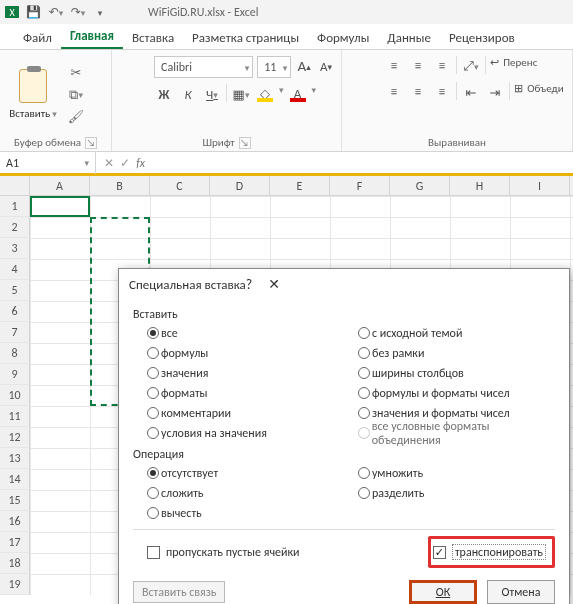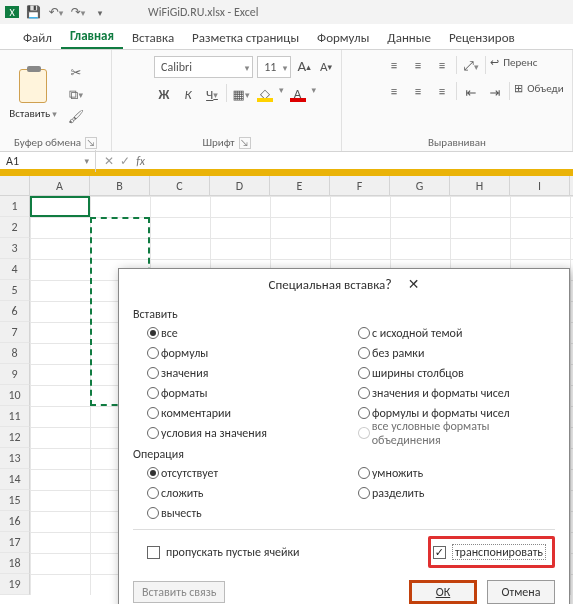--- a/index.html
+++ b/index.html
@@ -37,42 +37,42 @@
   .fbtn.bold{font-weight:bold;}
   .fbtn.ital{font-style:italic;}
   .fbtn.under{text-decoration:underline;}
   .swatch { width:16px; height:4px; margin-top:-3px;}
   .group-inner{flex:1; display:flex; flex-direction:column; gap:6px; padding-top:2px;}
   .dlg-launch{font-size:10px; color:#888; border:1px solid #ccc; width:12px; height:12px; display:flex; align-items:center; justify-content:center;}
   .align-btn{width:20px; height:18px;}
   .wrap-txt{font-size:11px; color:#555; display:flex; align-items:center; gap:4px;}
 
   
-  .fx-row { height: 24px; display:flex; align-items:center; border-bottom: 7px solid #eab308; }
+  .fx-row { height: 24px; display:flex; align-items:center; border-bottom: 3px solid #eab308; }
   .namebox { width: 96px; height:22px; border-right:1px solid #d4d4d4; display:flex; align-items:center; padding:0 6px; font-size:12px; justify-content:space-between;}
   .namebox:after{content:"▾"; font-size:9px; color:#888;}
   .fx-ctrl { display:flex; align-items:center; gap:6px; padding:0 8px; color:#999;}
   .fx-label { font-style: italic; color:#777;}
 
   
   .grid { position:relative; height: 426px; overflow:hidden;}
   .col-headers { display:flex; height:20px; background:#f0f0f0; border-bottom:1px solid #d4d4d4; }
   .corner { width:30px; border-right:1px solid #d4d4d4; background:#f0f0f0;}
   .col-h { width:60px; border-right:1px solid #d4d4d4; text-align:center; font-size:12px; color:#555; line-height:20px;}
   .row-area{display:flex;}
   .row-headers{display:flex; flex-direction:column; }
   .row-h{width:30px; height:21px; background:#f0f0f0; border-right:1px solid #d4d4d4; border-bottom:1px solid #e6e6e6; text-align:center; font-size:12px; color:#555; line-height:21px;}
   .cells{position:relative; flex:1;}
   .cell-grid{position:absolute; inset:0; background-image: linear-gradient(to right,#e6e6e6 1px,transparent 1px), linear-gradient(to bottom,#e6e6e6 1px,transparent 1px); background-size:60px 21px;}
   .sel-cell{position:absolute; left:0; top:0; width:60px; height:21px; border:2px solid #107c41; pointer-events:none;}
   .marquee{position:absolute; left:60px; top:21px; width:60px; height:189px; border:2px dashed #107c41; pointer-events:none;}
 
   
   .dialog { position:absolute; left:118px; top:268px; width:452px; background:#fff; border:1px solid #888; box-shadow: 2px 2px 10px rgba(0,0,0,.3); }
-  .dlg-title { height:30px; display:flex; align-items:center; justify-content:center; padding:0 10px; font-size:13px;}
+  .dlg-title { height:30px; display:flex; align-items:center; justify-content:flex-start; padding:0 10px; font-size:13px;}
   .dlg-close { display:flex; gap:16px; align-items:center;}
   .dlg-close span{font-size:14px; color:#333;}
   .dlg-body { padding: 4px 14px 12px; }
   .sect { font-size:12px; color:#333; margin: 4px 0 2px; }
   .opts { display:flex; flex-wrap:wrap; }
   .col-l{width:50%;}
   .col-r{width:50%;}
   .radio { display:flex; align-items:center; gap:2px; height:20px; font-size:12px; color:#333; padding-left:14px;}
   .radio.disabled{color:#737373;}
   .rdot{width:12px; height:12px; border:1px solid #666; border-radius:50%; display:flex; align-items:center; justify-content:center; background:#fff;}
@@ -304,25 +304,25 @@
           <div class="radio">
             <span class="rdot"></span>
             <span>без рамки</span>
           </div>
           <div class="radio">
             <span class="rdot"></span>
             <span>ширины столбцов</span>
           </div>
           <div class="radio">
             <span class="rdot"></span>
+            <span>формулы и форматы чисел</span>
+          </div>
+          <div class="radio">
+            <span class="rdot"></span>
             <span>значения и форматы чисел</span>
-          </div>
-          <div class="radio">
-            <span class="rdot"></span>
-            <span>формулы и форматы чисел</span>
           </div>
           <div class="radio disabled">
             <span class="rdot"></span>
             <span>все условные форматы объединения</span>
           </div>
         </div>
     </div>
     <div class="sect">Операция</div>
     <div class="opts">
       <div class="col-l" id="ol">

